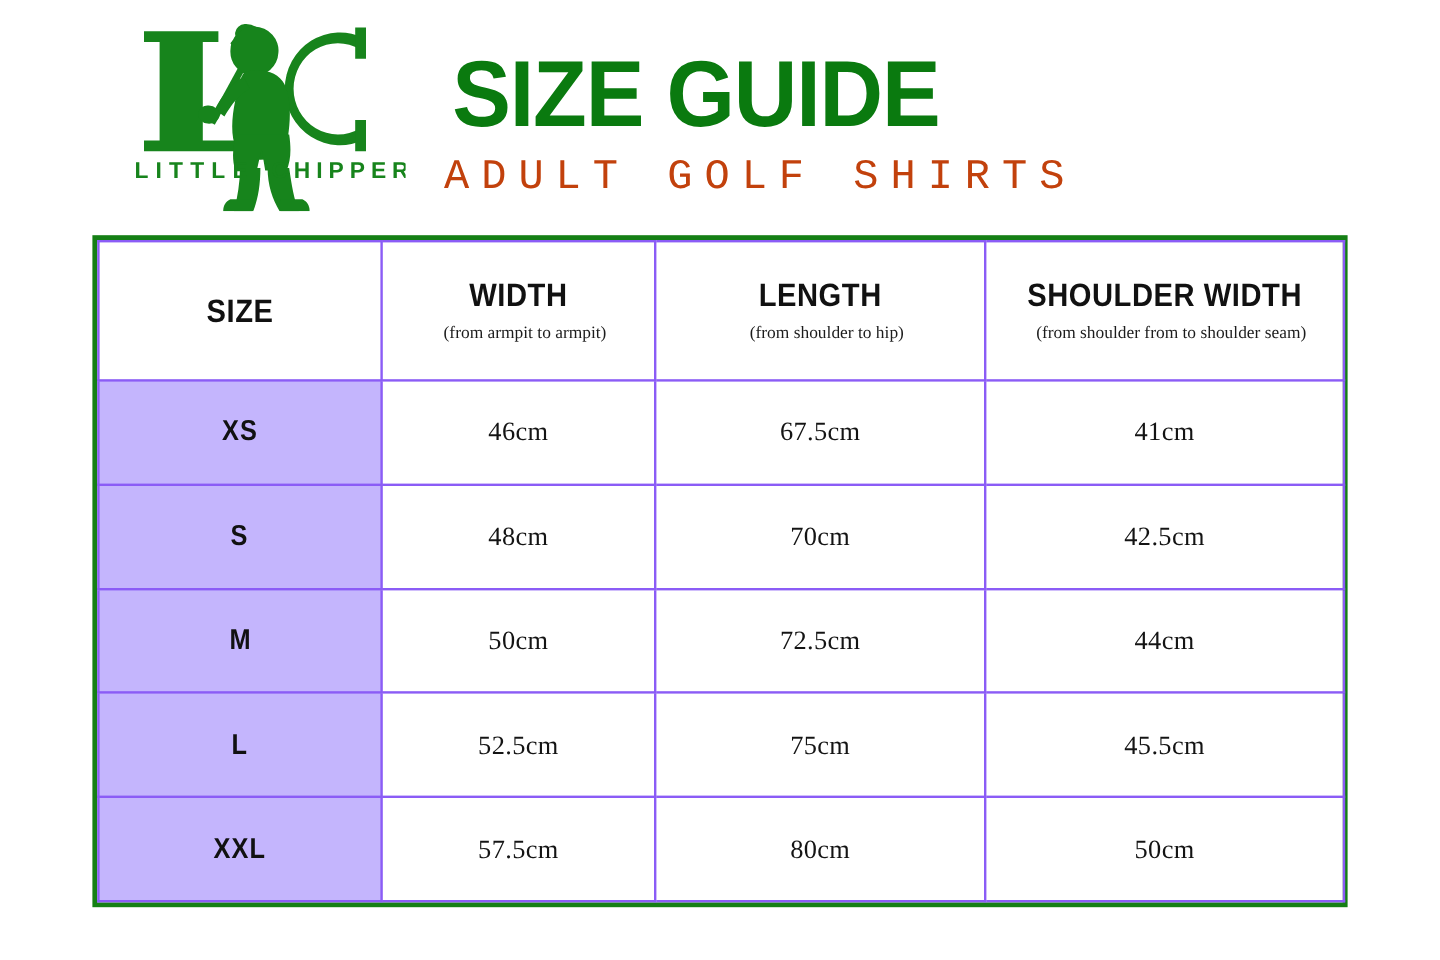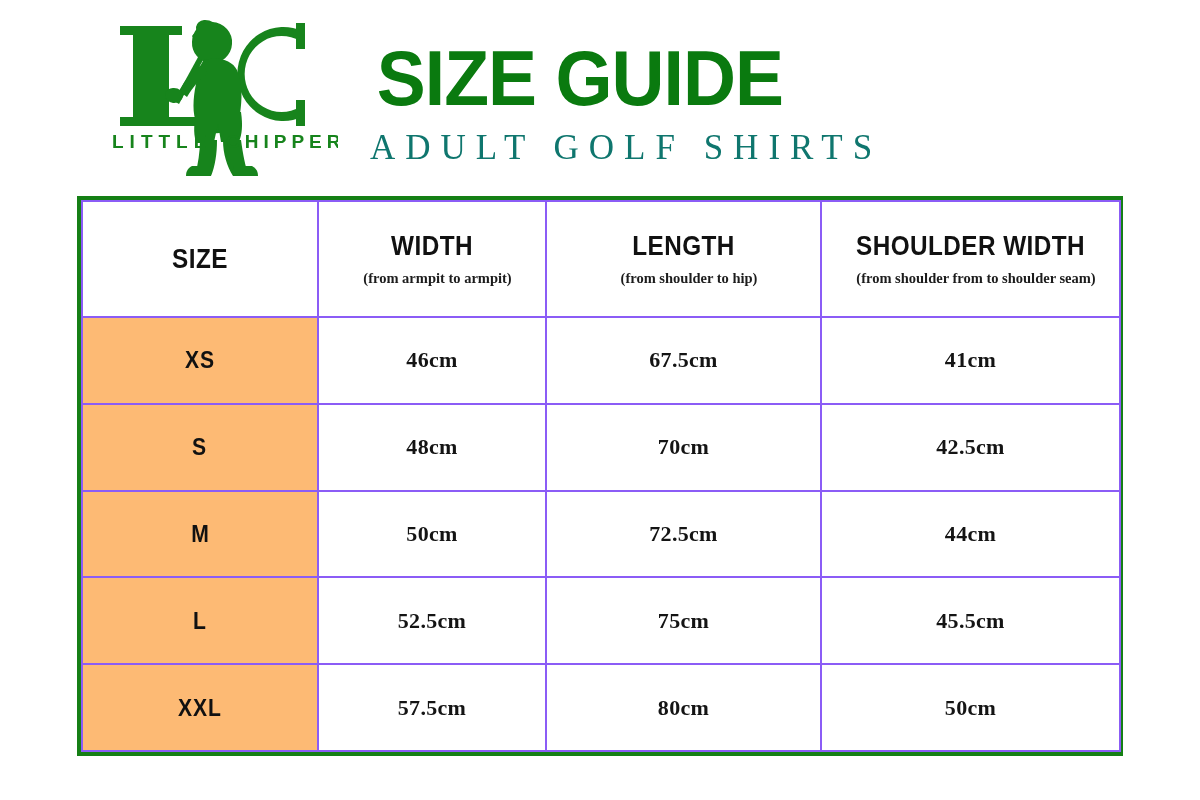--- a/index.html
+++ b/index.html
@@ -53,26 +53,26 @@
     font-size: 78px;
     line-height: 84px;
     letter-spacing: -1px;
     color: #0a7a0f;
     transform: scaleX(0.94);
     transform-origin: center center;
     white-space: nowrap;
   }
 
   .sub-title {
-    font-family: Liberation Serif, serif;
+    font-family: Liberation Mono, monospace;
     font-weight: normal;
     font-size: 35px;
     line-height: 44px;
     letter-spacing: 10px;
-    color: #0f766e;
+    color: #c2410c;
     margin-top: 6px;
     padding-left: 10px;
     white-space: nowrap;
   }
 
   
   .table-wrap {
     position: absolute;
     left: 77px;
     top: 196px;
@@ -113,47 +113,47 @@
     line-height: 30px;
     letter-spacing: 0.5px;
     color: #111111;
     transform: scaleX(0.9);
     display: block;
     white-space: nowrap;
   }
 
   .col-sub {
     font-family: "Liberation Serif", serif;
-    font-weight: bold;
+    font-weight: normal;
     font-size: 14.5px;
     line-height: 20px;
     color: #1c1c1c;
     display: block;
     margin-top: 7px;
     white-space: nowrap;
     padding-left: 11px;
   }
 
   .size-cell {
-    background: #fdba74;
+    background: #c4b5fd;
   }
 
   .size-label {
     font-family: "Liberation Sans", sans-serif;
     font-weight: bold;
     font-size: 24px;
     letter-spacing: 1px;
     color: #111111;
     transform: scaleX(0.88);
     display: inline-block;
   }
 
   .meas {
     font-family: "Liberation Serif", serif;
-    font-weight: bold;
+    font-weight: normal;
     font-size: 22px;
     color: #141414;
     letter-spacing: 0.3px;
   }
 </style>
 </head>
 <body>
 
 <div class="page">
 

